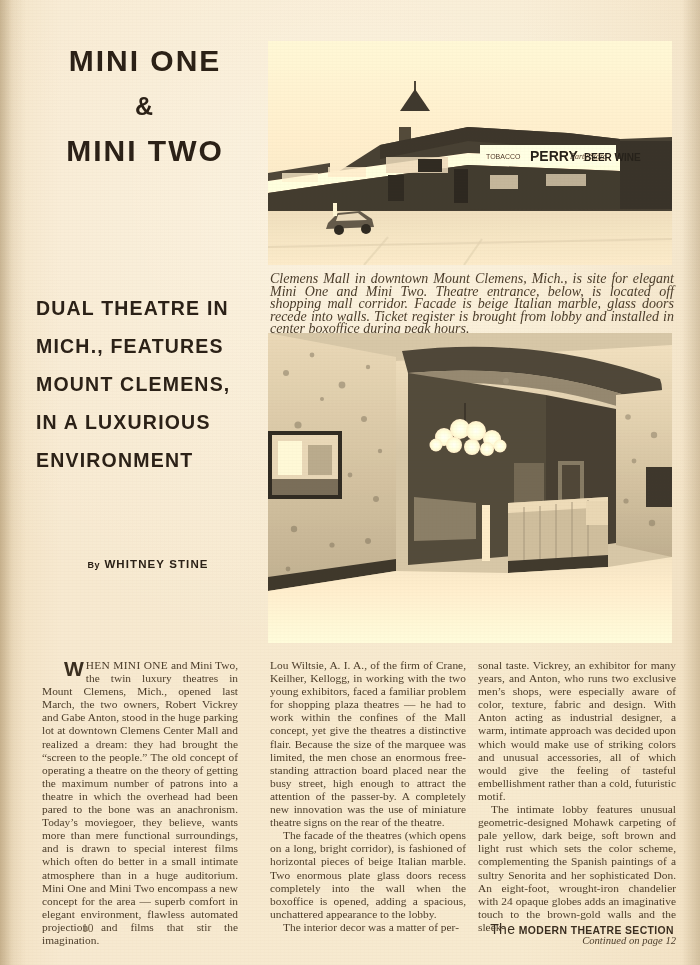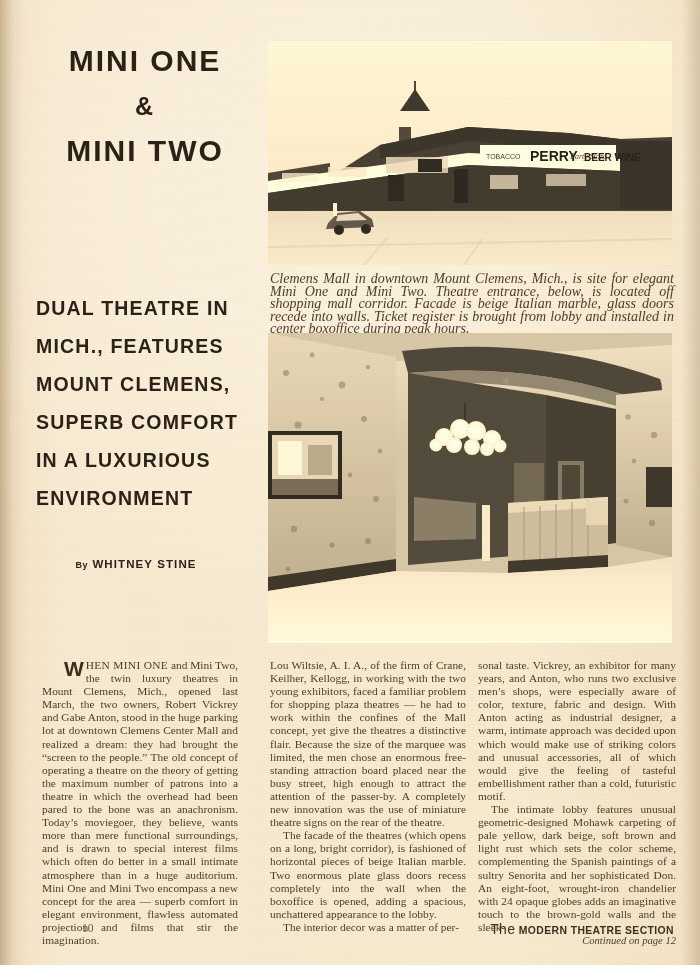--- a/index.html
+++ b/index.html
@@ -84,21 +84,21 @@
     font-size: 19.5px;
     line-height: 38px;
     letter-spacing: 1.2px;
     text-align: left;
     margin-top: 46px;
   }
   .subhead div { white-space: nowrap; }
 
   .byline {
     position: absolute;
-    left: 24px;
+    left: 36px;
     top: 558px;
     width: 224px;
     text-align: center;
     color: #2b2117;
     font-family: "Liberation Sans", sans-serif;
     font-weight: bold;
     font-size: 11.5px;
     letter-spacing: 1.1px;
   }
   .byline .by {
@@ -218,21 +218,20 @@
   <div class="headline">
     <div class="l1">MINI ONE</div>
     <div class="l2">&amp;</div>
     <div class="l3">MINI TWO</div>
   </div>
 
   <div class="subhead">
     <div>DUAL THEATRE IN</div>
     <div>MICH., FEATURES</div>
     <div>MOUNT CLEMENS,</div>
-    <div>SUPERB COMFORT</div>
     <div>IN A LUXURIOUS</div>
     <div>ENVIRONMENT</div>
   </div>
 
   <div class="byline">
     <span class="by">By</span>
     <span>WHITNEY STINE</span>
   </div>
 
   <div class="photo" id="photo-exterior">

